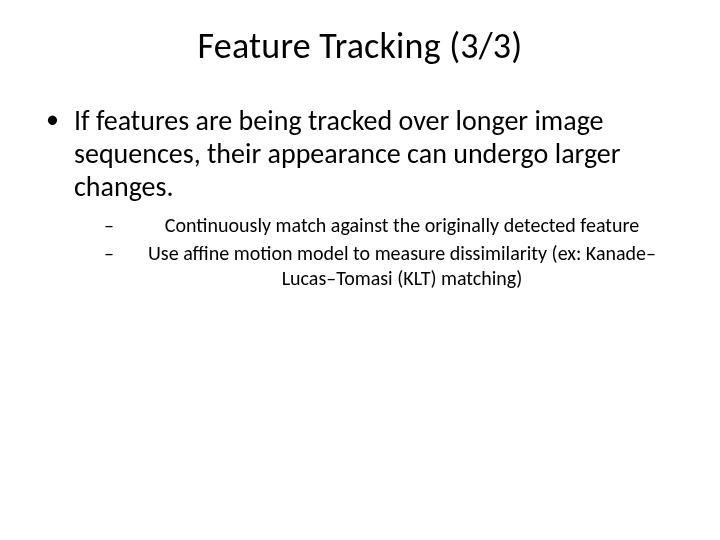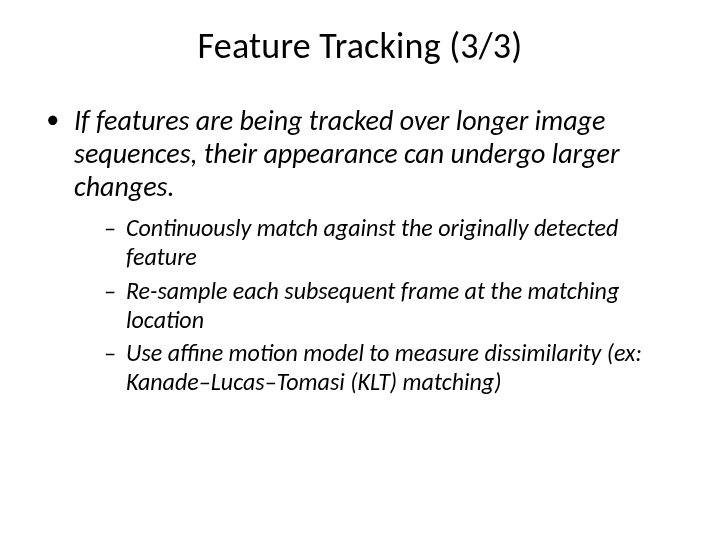--- a/index.html
+++ b/index.html
@@ -32,58 +32,57 @@
     list-style: none;
     margin: 0;
     padding: 0;
   }
   ul.level1 > li {
     position: relative;
     padding-left: 32px;
     font-size: 28px;
     line-height: 1.18;
     margin-bottom: 12px;
-    font-style: italic;
   }
   ul.level1 > li::before {
     content: "•";
     position: absolute;
     left: 4px;
     top: 0;
     font-size: 26px;
   }
   ul.level2 {
     list-style: none;
     margin: 10px 0 0 0;
     padding: 0 0 0 30px;
   }
   ul.level2 > li {
     position: relative;
     padding-left: 22px;
-    font-size: 24px;
+    font-size: 20px;
     line-height: 1.22;
     margin-bottom: 4px;
+    text-align: center;
   }
   ul.level2 > li::before {
     content: "–";
     position: absolute;
     left: 0;
     top: 0;
   }
 </style>
 </head>
 <body>
 
 <div class="slide">
   <div class="title">Feature Tracking (3/3)</div>
   <div class="body">
     <ul class="level1">
       <li>
         <span>If features are being tracked over longer image sequences, their appearance can undergo larger changes.</span>
         <ul class="level2">
           <li>Continuously match against the originally detected feature</li>
-          <li>Re-sample each subsequent frame at the matching location</li>
           <li>Use affine motion model to measure dissimilarity (ex: Kanade–Lucas–Tomasi (KLT) matching)</li>
         </ul>
       </li>
     </ul>
   </div>
 </div>
 
 </body></html>

